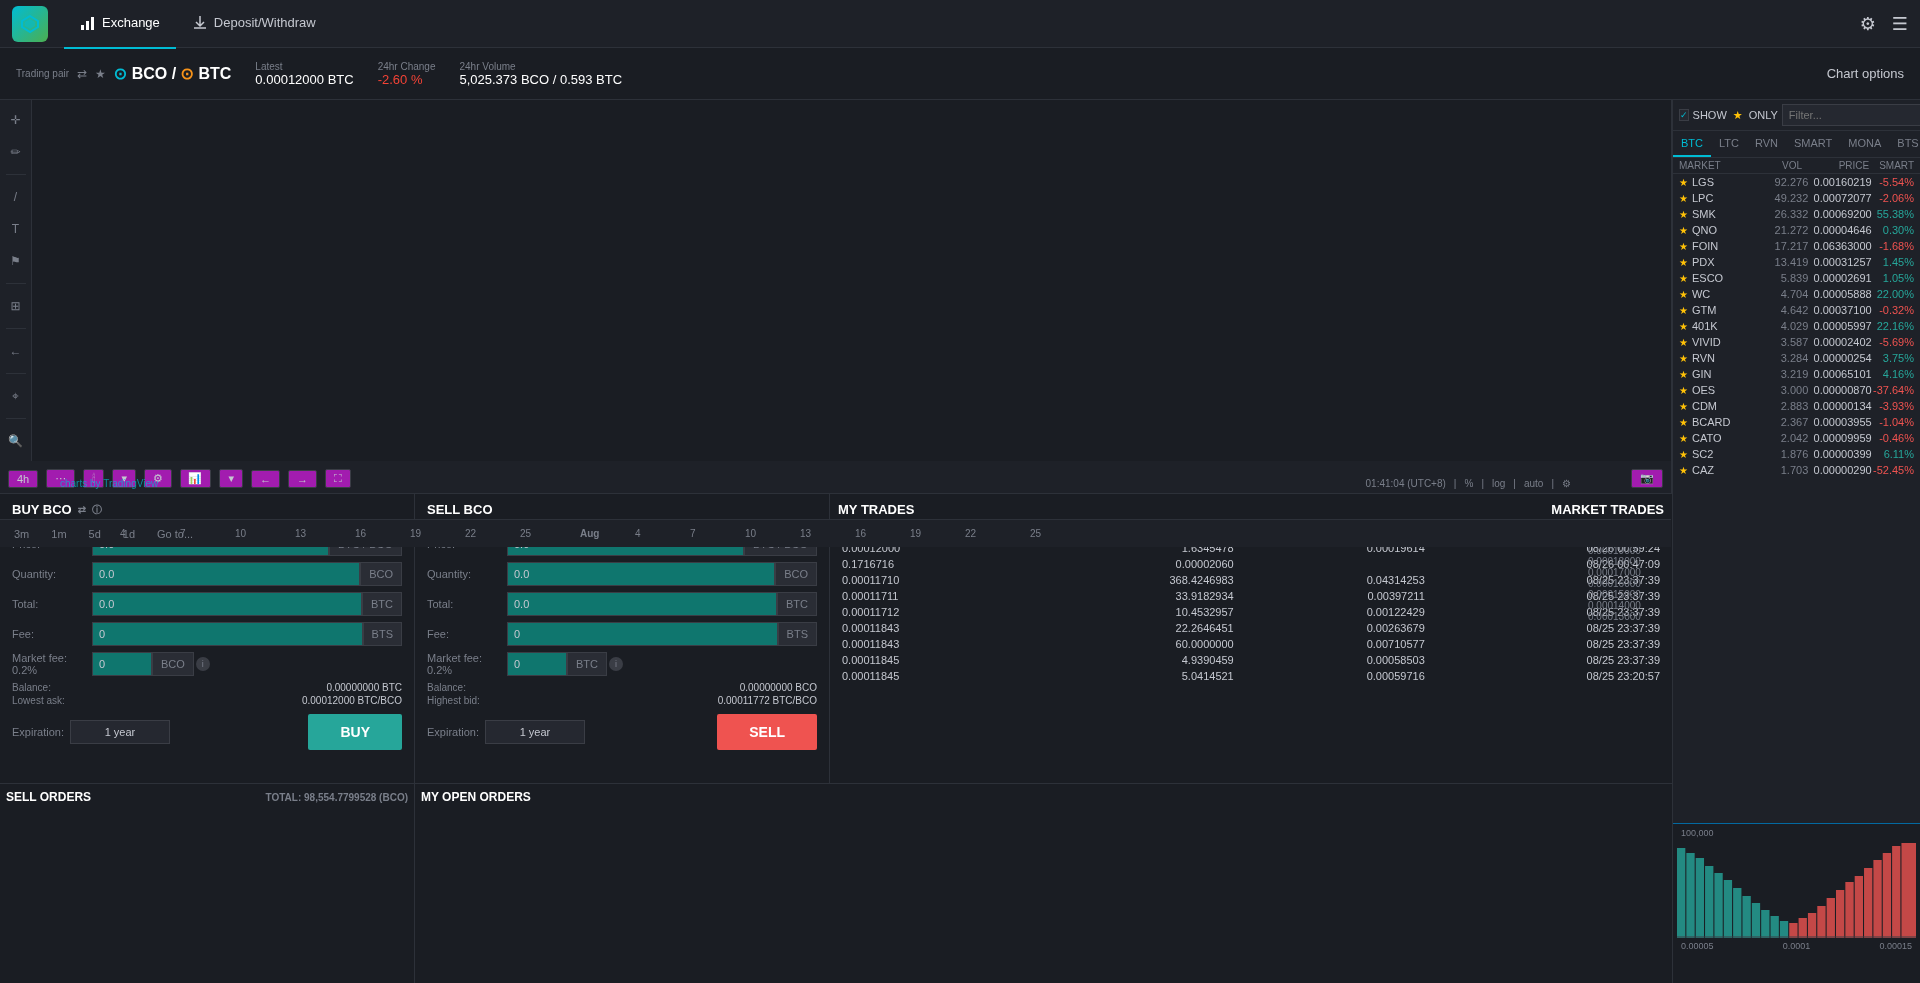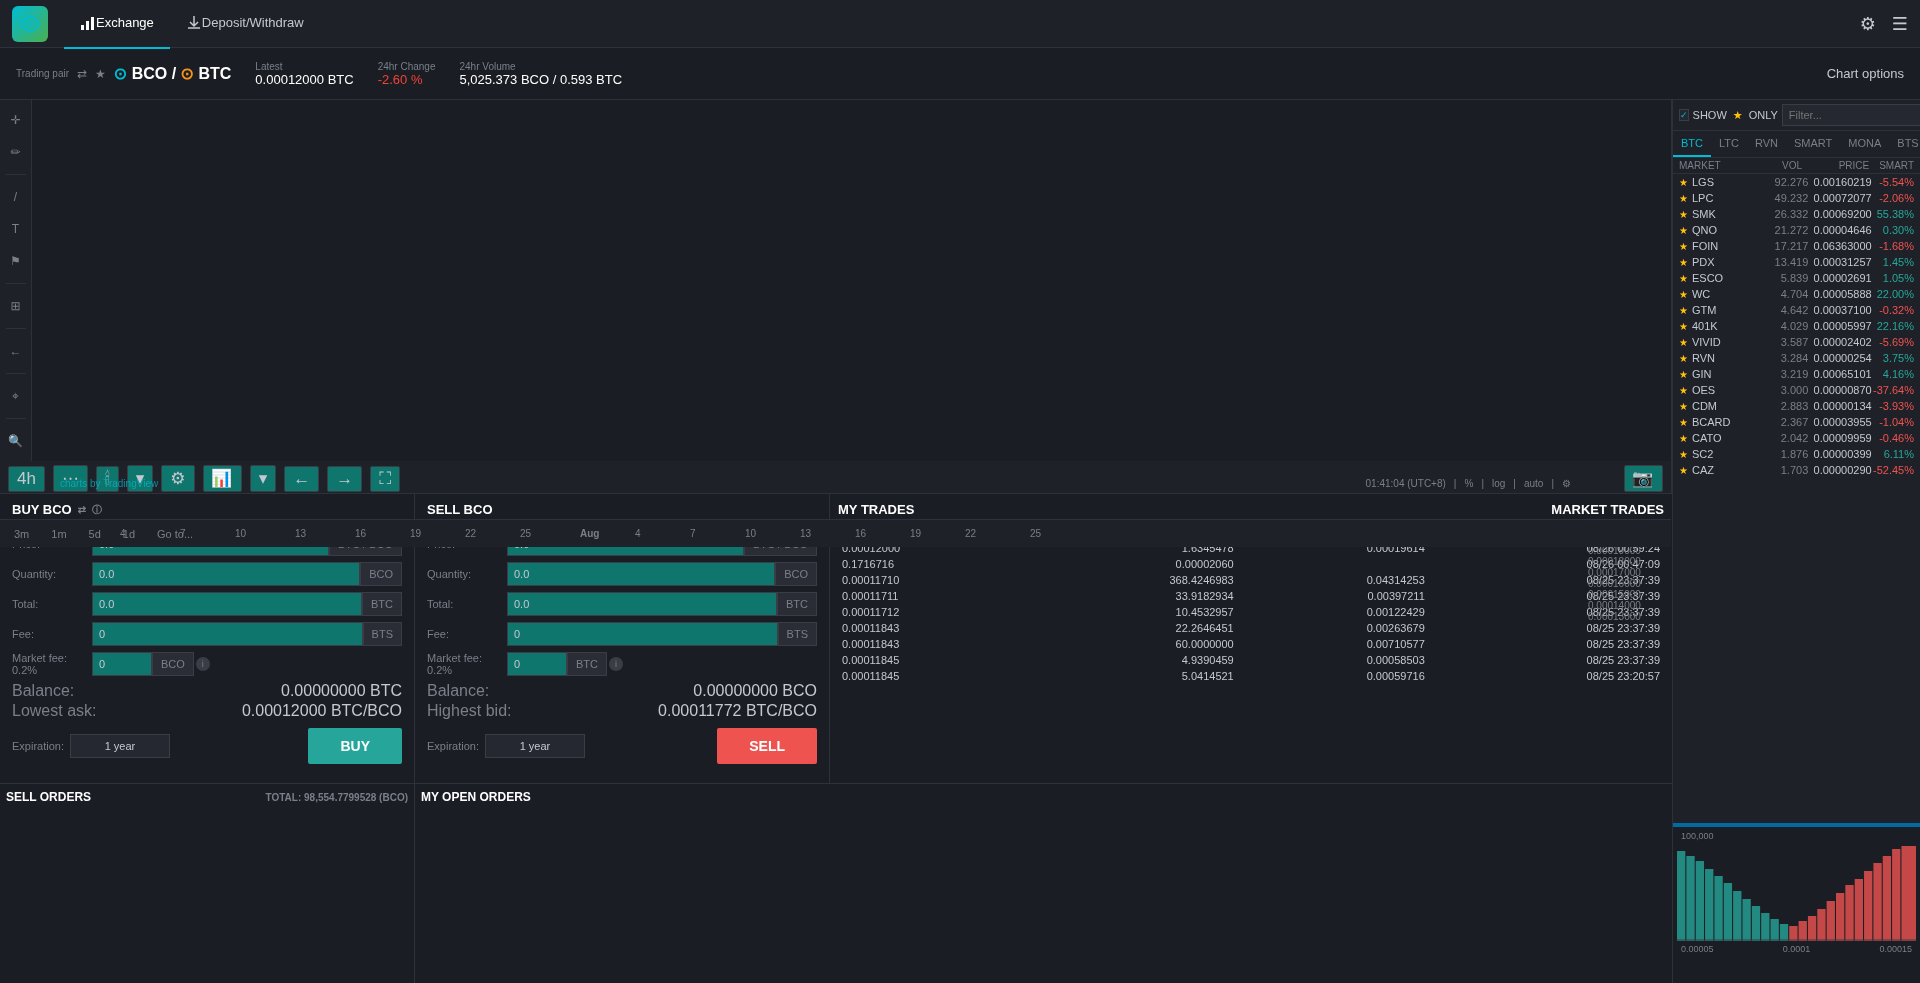--- a/index.html
+++ b/index.html
@@ -1,60 +1,60 @@
 <!DOCTYPE html>
 <html><head>
   <meta charset="utf-8">
   <style>
     * { margin: 0; padding: 0; box-sizing: border-box; }
     body { background: #1a1d23; color: #c5c8d0; font-family: 'Segoe UI', Arial, sans-serif; font-size: 12px; width: 1920px; height: 983px; overflow: hidden; }
 
     
     .top-nav { background: #1e2128; height: 48px; display: flex; align-items: center; padding: 0 12px; border-bottom: 1px solid #2d3139; }
     .logo { width: 36px; height: 36px; margin-right: 16px; background: linear-gradient(135deg, #00bcd4, #4caf50); border-radius: 6px; display: flex; align-items: center; justify-content: center; font-weight: bold; color: #fff; font-size: 14px; }
-    .nav-tab { display: flex; align-items: center; padding: 24px 16px; color: #c5c8d0; cursor: pointer; border-bottom: 2px solid transparent; height: 48px; font-size: 13px; }
+    .nav-tab { display: flex; align-items: center; gap: 6px; padding: 24px 16px; color: #c5c8d0; cursor: pointer; border-bottom: 2px solid transparent; height: 48px; font-size: 13px; }
     .nav-tab.active { color: #fff; border-bottom: 2px solid #00bcd4; }
     .nav-tab svg { width: 16px; height: 16px; }
     .nav-right { margin-left: auto; display: flex; align-items: center; gap: 16px; }
 
     
     .ticker-bar { background: #1a1d23; height: 52px; display: flex; align-items: center; padding: 0 16px; border-bottom: 1px solid #2d3139; gap: 24px; }
     .ticker-pair { display: flex; align-items: center; gap: 8px; }
     .ticker-pair .pair-name { font-size: 16px; font-weight: 600; color: #fff; }
     .ticker-item { display: flex; flex-direction: column; }
     .ticker-item .label { font-size: 10px; color: #7a7f8a; }
     .ticker-item .value { font-size: 13px; color: #fff; }
     .ticker-item .neg { color: #f44336; }
     .chart-options-btn { margin-left: auto; color: #c5c8d0; font-size: 13px; cursor: pointer; }
 
     
     .main-layout { display: flex; height: calc(983px - 100px); }
 
     
     .chart-panel { flex: 1; display: flex; flex-direction: column; border-right: 1px solid #2d3139; min-width: 0; }
     .chart-toolbar { background: #1e2128; height: 36px; display: flex; align-items: center; padding: 0 8px; gap: 8px; border-bottom: 1px solid #2d3139; }
-    .toolbar-btn { background: #0f766e; border: 1px solid #3a3d45; color: #c5c8d0; padding: 2px 8px; cursor: pointer; border-radius: 2px; font-size: 17px; display: flex; align-items: center; gap: 4px; }
+    .toolbar-btn { background: #a21caf; border: 1px solid #3a3d45; color: #c5c8d0; padding: 2px 8px; cursor: pointer; border-radius: 2px; font-size: 11px; display: flex; align-items: center; gap: 4px; }
     .chart-title-bar { background: #1e2128; padding: 4px 8px; font-size: 11px; color: #c5c8d0; border-bottom: 1px solid #2d3139; display: flex; align-items: center; gap: 8px; flex-wrap: wrap; }
     .ohlc-o { color: #c5c8d0; }
     .ohlc-h { color: #26a69a; }
     .ohlc-l { color: #ef5350; }
     .ohlc-c { color: #c5c8d0; }
     .price-axis { position: absolute; right: 0; top: 0; bottom: 0; width: 90px; background: #1e2128; border-left: 1px solid #2d3139; display: flex; flex-direction: column; justify-content: space-between; padding: 4px 6px; font-size: 10px; color: #7a7f8a; }
     .chart-watermark { position: absolute; bottom: 30px; left: 60px; color: #00bcd4; font-size: 10px; opacity: 0.7; }
     .time-axis { height: 28px; background: #1e2128; border-top: 1px solid #2d3139; display: flex; align-items: center; padding: 0 8px; font-size: 10px; color: #7a7f8a; gap: 0; position: relative; }
     .left-tools { width: 32px; background: #1e2128; border-right: 1px solid #2d3139; display: flex; flex-direction: column; align-items: center; padding: 8px 0; gap: 8px; }
     .tool-icon { width: 24px; height: 24px; display: flex; align-items: center; justify-content: center; cursor: pointer; color: #7a7f8a; border-radius: 2px; }
     .tool-sep { width: 20px; height: 1px; background: #2d3139; margin: 2px 0; }
     .buy-panel, .sell-panel { width: 415px; background: #1a1d23; border-right: 1px solid #2d3139; padding: 8px 12px; }
     .panel-title { font-size: 13px; font-weight: 600; color: #fff; margin-bottom: 8px; display: flex; align-items: center; gap: 6px; border-bottom: 1px solid #2d3139; padding-bottom: 6px; }
     .form-row { display: flex; align-items: center; margin-bottom: 6px; }
     .form-label { width: 80px; color: #7a7f8a; font-size: 11px; }
     .form-input { flex: 1; background: #0f766e; border: 1px solid #3a3d45; color: #c5c8d0; padding: 4px 6px; font-size: 11px; height: 24px; }
     .form-suffix { background: #2a2d35; border: 1px solid #3a3d45; padding: 4px 8px; font-size: 11px; color: #7a7f8a; height: 24px; display: flex; align-items: center; white-space: nowrap; }
-    .balance-row { display: flex; justify-content: space-between; font-size: 16px; color: #7a7f8a; margin-bottom: 2px; }
+    .balance-row { display: flex; justify-content: space-between; font-size: 10px; color: #7a7f8a; margin-bottom: 2px; }
     .balance-val { color: #c5c8d0; }
     .buy-btn { background: #26a69a; color: #fff; border: none; padding: 10px 32px; font-size: 14px; font-weight: 600; cursor: pointer; border-radius: 2px; }
     .sell-btn { background: #ef5350; color: #fff; border: none; padding: 10px 32px; font-size: 14px; font-weight: 600; cursor: pointer; border-radius: 2px; }
     .expiry-input { background: #252830; border: 1px solid #3a3d45; color: #c5c8d0; padding: 4px 6px; font-size: 11px; height: 24px; width: 100px; text-align: center; }
     .action-row { display: flex; justify-content: space-between; align-items: center; margin-top: 8px; }
 
     
     .trades-panel { flex: 1; background: #1a1d23; padding: 8px; }
     .trades-header { display: flex; justify-content: space-between; margin-bottom: 6px; }
     .trades-title { font-size: 13px; font-weight: 600; color: #fff; }
@@ -83,21 +83,21 @@
     .market-row .star { color: #7a7f8a; margin-right: 4px; font-size: 10px; }
     .market-row .star.active { color: #ffc107; }
     .market-row .col-market { flex: 1.2; color: #c5c8d0; }
     .market-row .col-vol { flex: 1; text-align: right; color: #7a7f8a; }
     .market-row .col-price { flex: 1.2; text-align: right; color: #c5c8d0; }
     .market-row .col-change { flex: 0.8; text-align: right; }
     .change-neg { color: #ef5350; }
     .change-pos { color: #26a69a; }
 
     
-    .vol-chart { height: 160px; background: #1a1d23; border-top: 4px solid #0369a1; padding: 4px; position: relative; }
+    .vol-chart { height: 160px; background: #1a1d23; border-top: 1px solid #0369a1; padding: 4px; position: relative; }
     .vol-axis { display: flex; justify-content: space-between; font-size: 9px; color: #7a7f8a; padding: 0 4px; }
 
     
     .chart-and-bottom { display: flex; flex-direction: column; flex: 1; min-width: 0; }
 
     
     .candle-area { flex: 1; position: relative; background: #1a1d23; }
 
     
     ::-webkit-scrollbar { width: 4px; }

